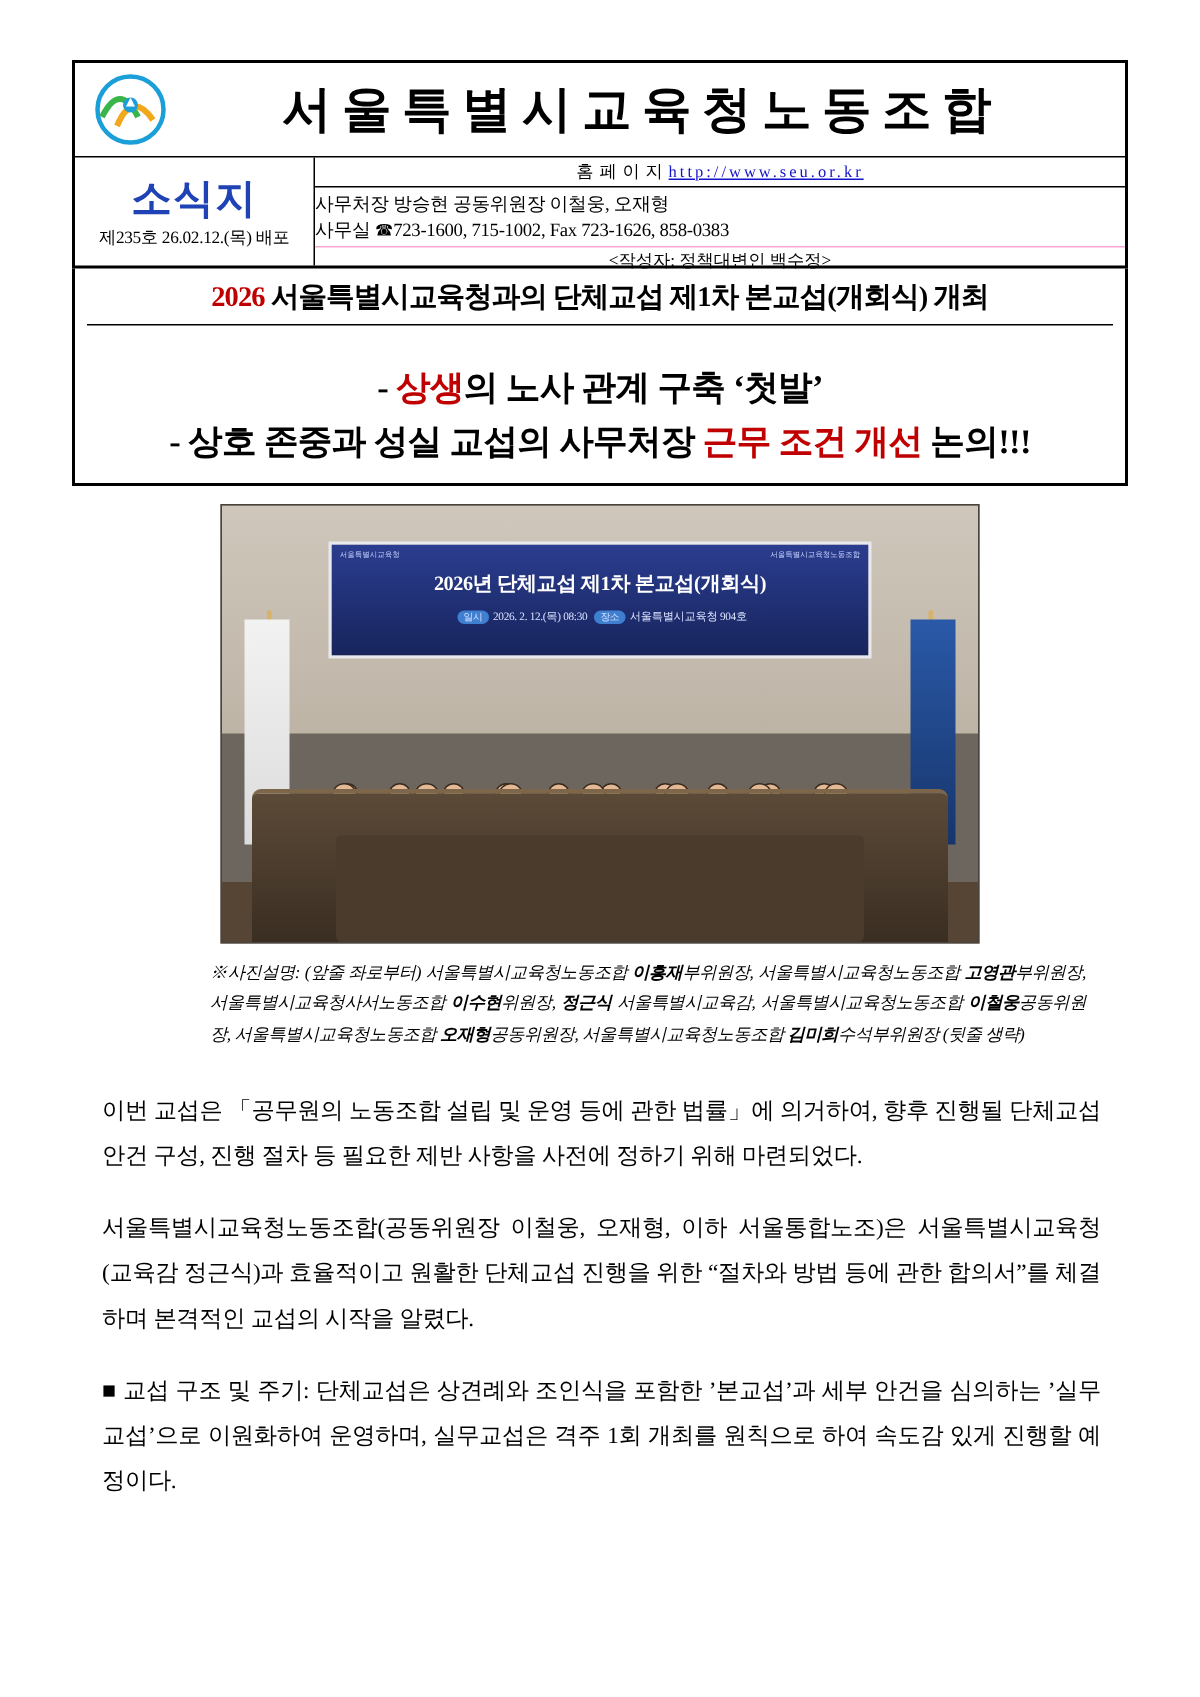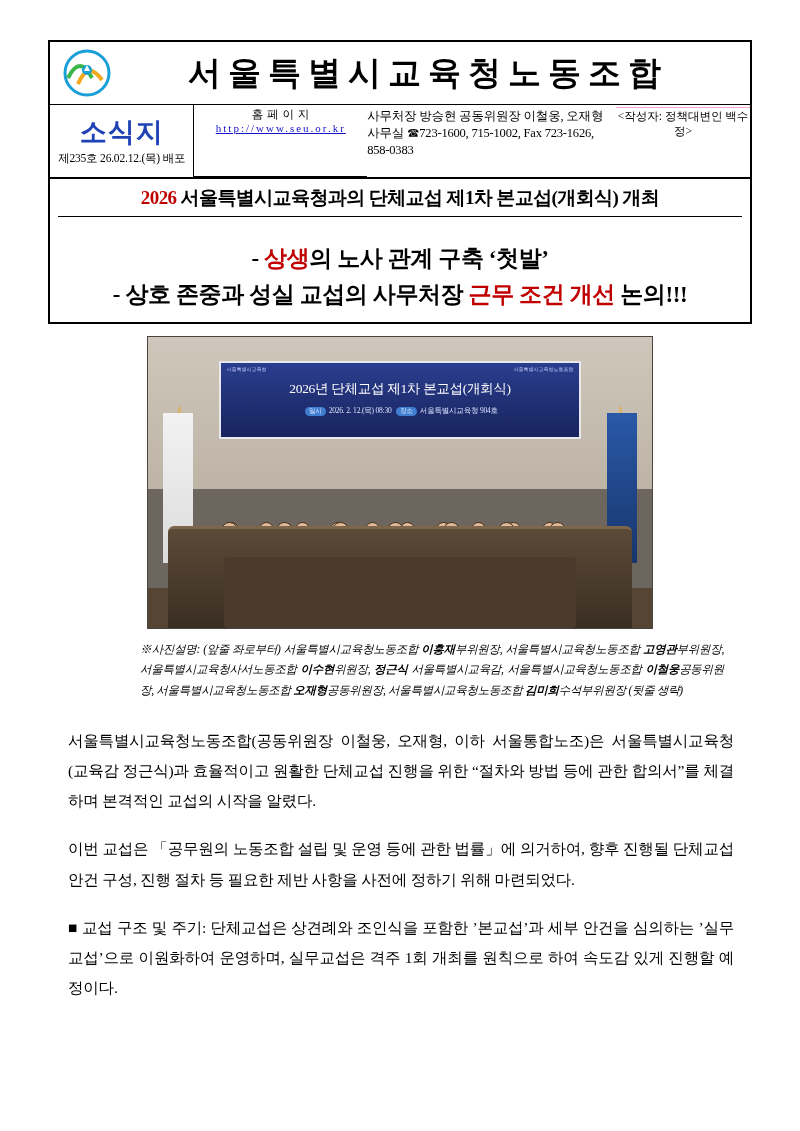--- a/index.html
+++ b/index.html
@@ -76,20 +76,21 @@
     line-height: 1.05;
   }
   .issue-line {
     font-size: 11.5px;
     margin-top: 5px;
     letter-spacing: -0.2px;
   }
   .masthead-right {
     flex: 1 1 auto;
     display: flex;
+    flex-direction: column;
     box-sizing: border-box;
   }
   .hp-row {
     text-align: center;
     font-size: 11.5px;
     border-bottom: 1px solid #000;
     padding: 2px 0 2px 0;
     letter-spacing: 0.5px;
   }
   .hp-url {
@@ -163,21 +164,21 @@
     width: 72%; height: 27%;
     background: linear-gradient(#2b3d8f, #17245c);
     border: 2px solid #e8e8ee;
     box-sizing: border-box;
     color: #fff;
     text-align: center;
   }
   .ph-banner .bt {
     margin-top: 17px;
     font-size: 13.5px;
-    font-weight: normal;
+    font-weight: bold;
     letter-spacing: -0.3px;
     color: #ffffff;
   }
   .ph-banner .bsub {
     margin-top: 8px;
     font-size: 7.5px;
     letter-spacing: -0.2px;
     color: #dbe2ff;
   }
   .ph-banner .tag {
@@ -410,18 +411,18 @@
       </div>
 
       <div class="ph-floor"></div>
       <div class="ph-table"></div>
     </div>
   </div>
 
   <div class="caption">※사진설명: (앞줄 좌로부터) 서울특별시교육청노동조합 <b>이흥재</b>부위원장, 서울특별시교육청노동조합 <b>고영관</b>부위원장, 서울특별시교육청사서노동조합 <b>이수현</b>위원장, <b>정근식</b> 서울특별시교육감,  서울특별시교육청노동조합 <b>이철웅</b>공동위원장, 서울특별시교육청노동조합 <b>오재형</b>공동위원장, 서울특별시교육청노동조합 <b>김미희</b>수석부위원장 (뒷줄 생략)</div>
 
   <div class="body-text">
+    <p>이번 교섭은 「공무원의 노동조합 설립 및 운영 등에 관한 법률」에 의거하여, 향후 진행될 단체교섭안건 구성, 진행 절차 등 필요한 제반 사항을 사전에 정하기 위해 마련되었다.</p>
     <p>서울특별시교육청노동조합(공동위원장 이철웅, 오재형, 이하 서울통합노조)은 서울특별시교육청(교육감 정근식)과 효율적이고 원활한 단체교섭 진행을 위한 “절차와 방법 등에 관한 합의서”를 체결하며 본격적인 교섭의 시작을 알렸다.</p>
-    <p>이번 교섭은 「공무원의 노동조합 설립 및 운영 등에 관한 법률」에 의거하여, 향후 진행될 단체교섭안건 구성, 진행 절차 등 필요한 제반 사항을 사전에 정하기 위해 마련되었다.</p>
     <p>■ 교섭 구조 및 주기: 단체교섭은 상견례와 조인식을 포함한 ’본교섭’과 세부 안건을 심의하는 ’실무교섭’으로 이원화하여 운영하며, 실무교섭은 격주 1회 개최를 원칙으로 하여 속도감 있게 진행할 예정이다.</p>
   </div>
 
 </div>
 
 </body></html>

